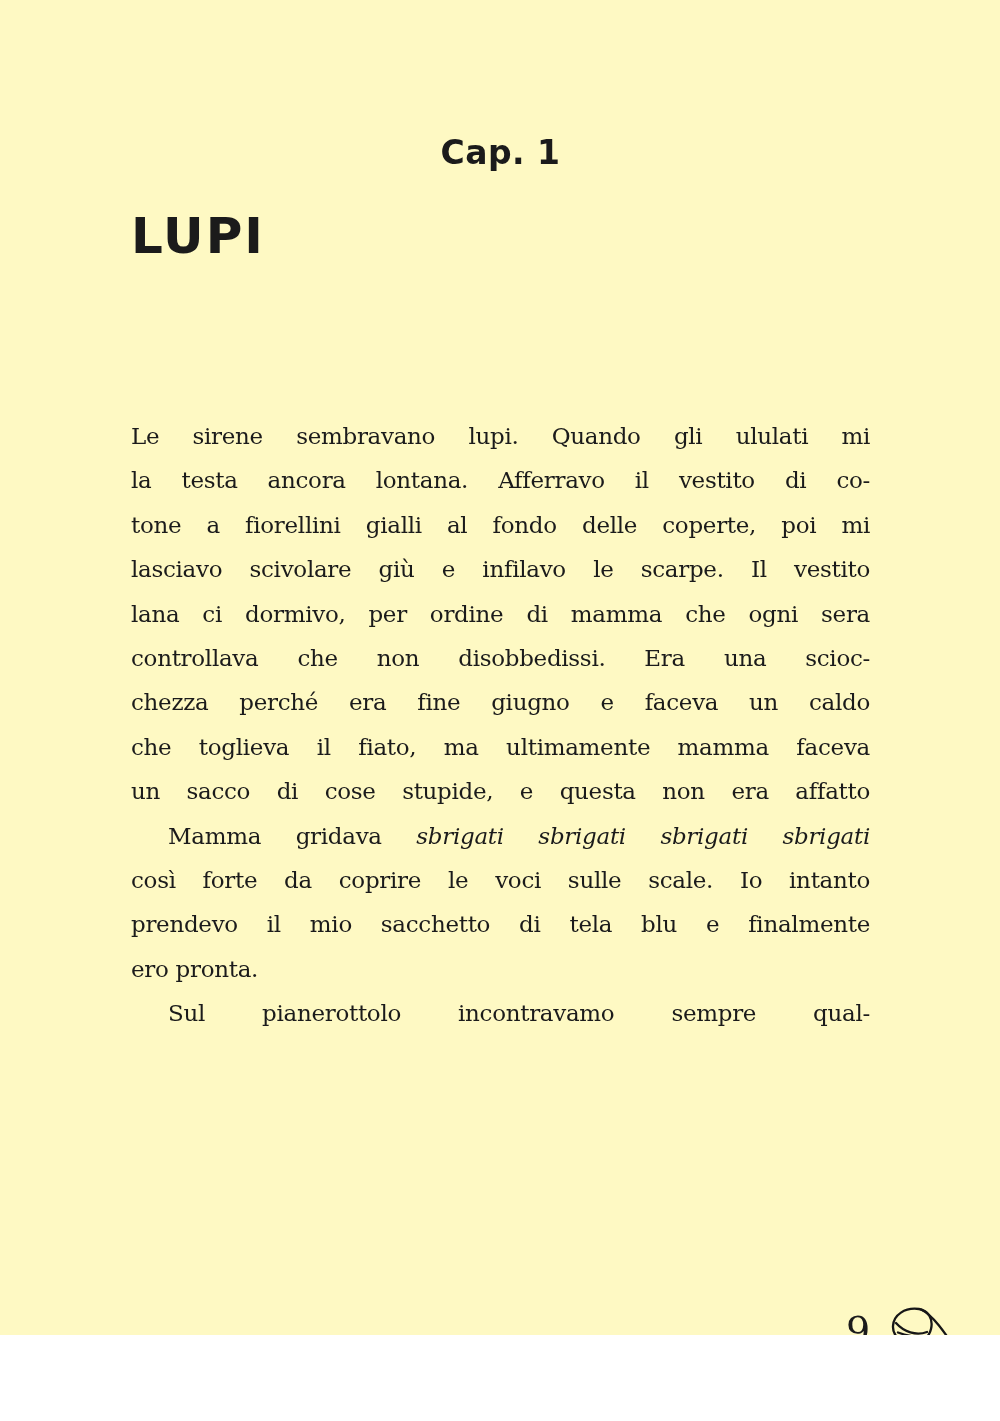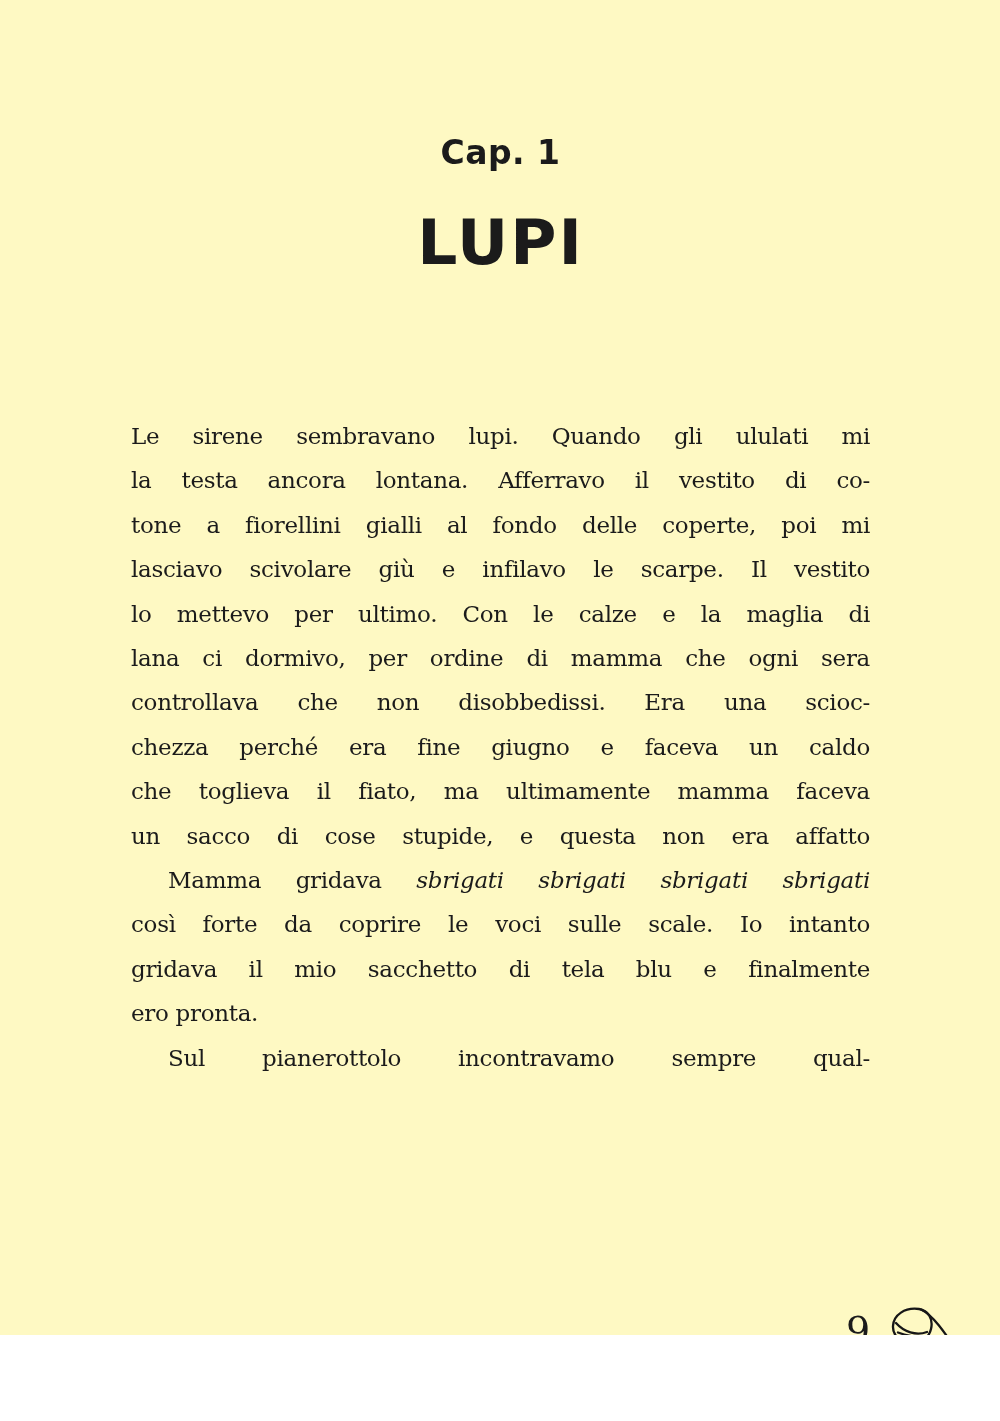--- a/index.html
+++ b/index.html
@@ -25,24 +25,24 @@
     font-weight: 700;
     font-size: 33px;
     letter-spacing: 0.5px;
     line-height: 1;
   }
   .chapter-title {
     position: absolute;
     left: 131px;
     top: 211px;
     width: 739px;
-    text-align: center;
+    text-align: left;
     font-family: "DejaVu Sans", sans-serif;
     font-weight: 700;
-    font-size: 63px;
+    font-size: 50px;
     letter-spacing: 2px;
     line-height: 1;
   }
   .body-text {
     position: absolute;
     left: 131px;
     top: 414px;
     width: 739px;
     font-family: "DejaVu Serif", serif;
     font-size: 23px;
@@ -94,29 +94,28 @@
 
   <div class="chapter-label">Cap. 1</div>
 
   <div class="chapter-title">LUPI</div>
 
   <div class="body-text">
       <div class="line just"><span>Le sirene sembravano lupi. Quando gli ululati mi</span></div>
       <div class="line just"><span>la testa ancora lontana. Afferravo il vestito di co-</span></div>
       <div class="line just"><span>tone a fiorellini gialli al fondo delle coperte, poi mi</span></div>
       <div class="line just"><span>lasciavo scivolare giù e infilavo le scarpe. Il vestito</span></div>
-      <div class="line just"><span>lo mettevo per ultimo. Con le calze e la maglia di</span></div>
       <div class="line just"><span>lana ci dormivo, per ordine di mamma che ogni sera</span></div>
       <div class="line just"><span>controllava che non disobbedissi. Era una scioc-</span></div>
       <div class="line just"><span>chezza perché era fine giugno e faceva un caldo</span></div>
       <div class="line just"><span>che toglieva il fiato, ma ultimamente mamma faceva</span></div>
       <div class="line just"><span>un sacco di cose stupide, e questa non era affatto</span></div>
       <div class="line just indent"><span>Mamma gridava </span><span class="it">sbrigati sbrigati sbrigati sbrigati</span></div>
       <div class="line just"><span>così forte da coprire le voci sulle scale. Io intanto</span></div>
-      <div class="line just"><span>gridava il mio sacchetto di tela blu e finalmente</span></div>
+      <div class="line just"><span>prendevo il mio sacchetto di tela blu e finalmente</span></div>
       <div class="line"><span>ero pronta.</span></div>
       <div class="line just indent"><span>Sul pianerottolo incontravamo sempre qual-</span></div>
     </div>
 
   <div class="page-number">9</div>
 
   <div class="leaf-icon">
     <svg viewBox="0 0 74 50" fill="none" stroke="#171717" stroke-width="2.3" stroke-linecap="round" stroke-linejoin="round">
       <path d="M31 4 C17 2 5.5 10 5 21 C4.5 31 13 38 24 38 C33 38 41 33 43 24 C45.5 13.5 40 5.5 31 4 Z"></path>
       <path d="M33 4.5 C45 10 57 28 67 43"></path>

